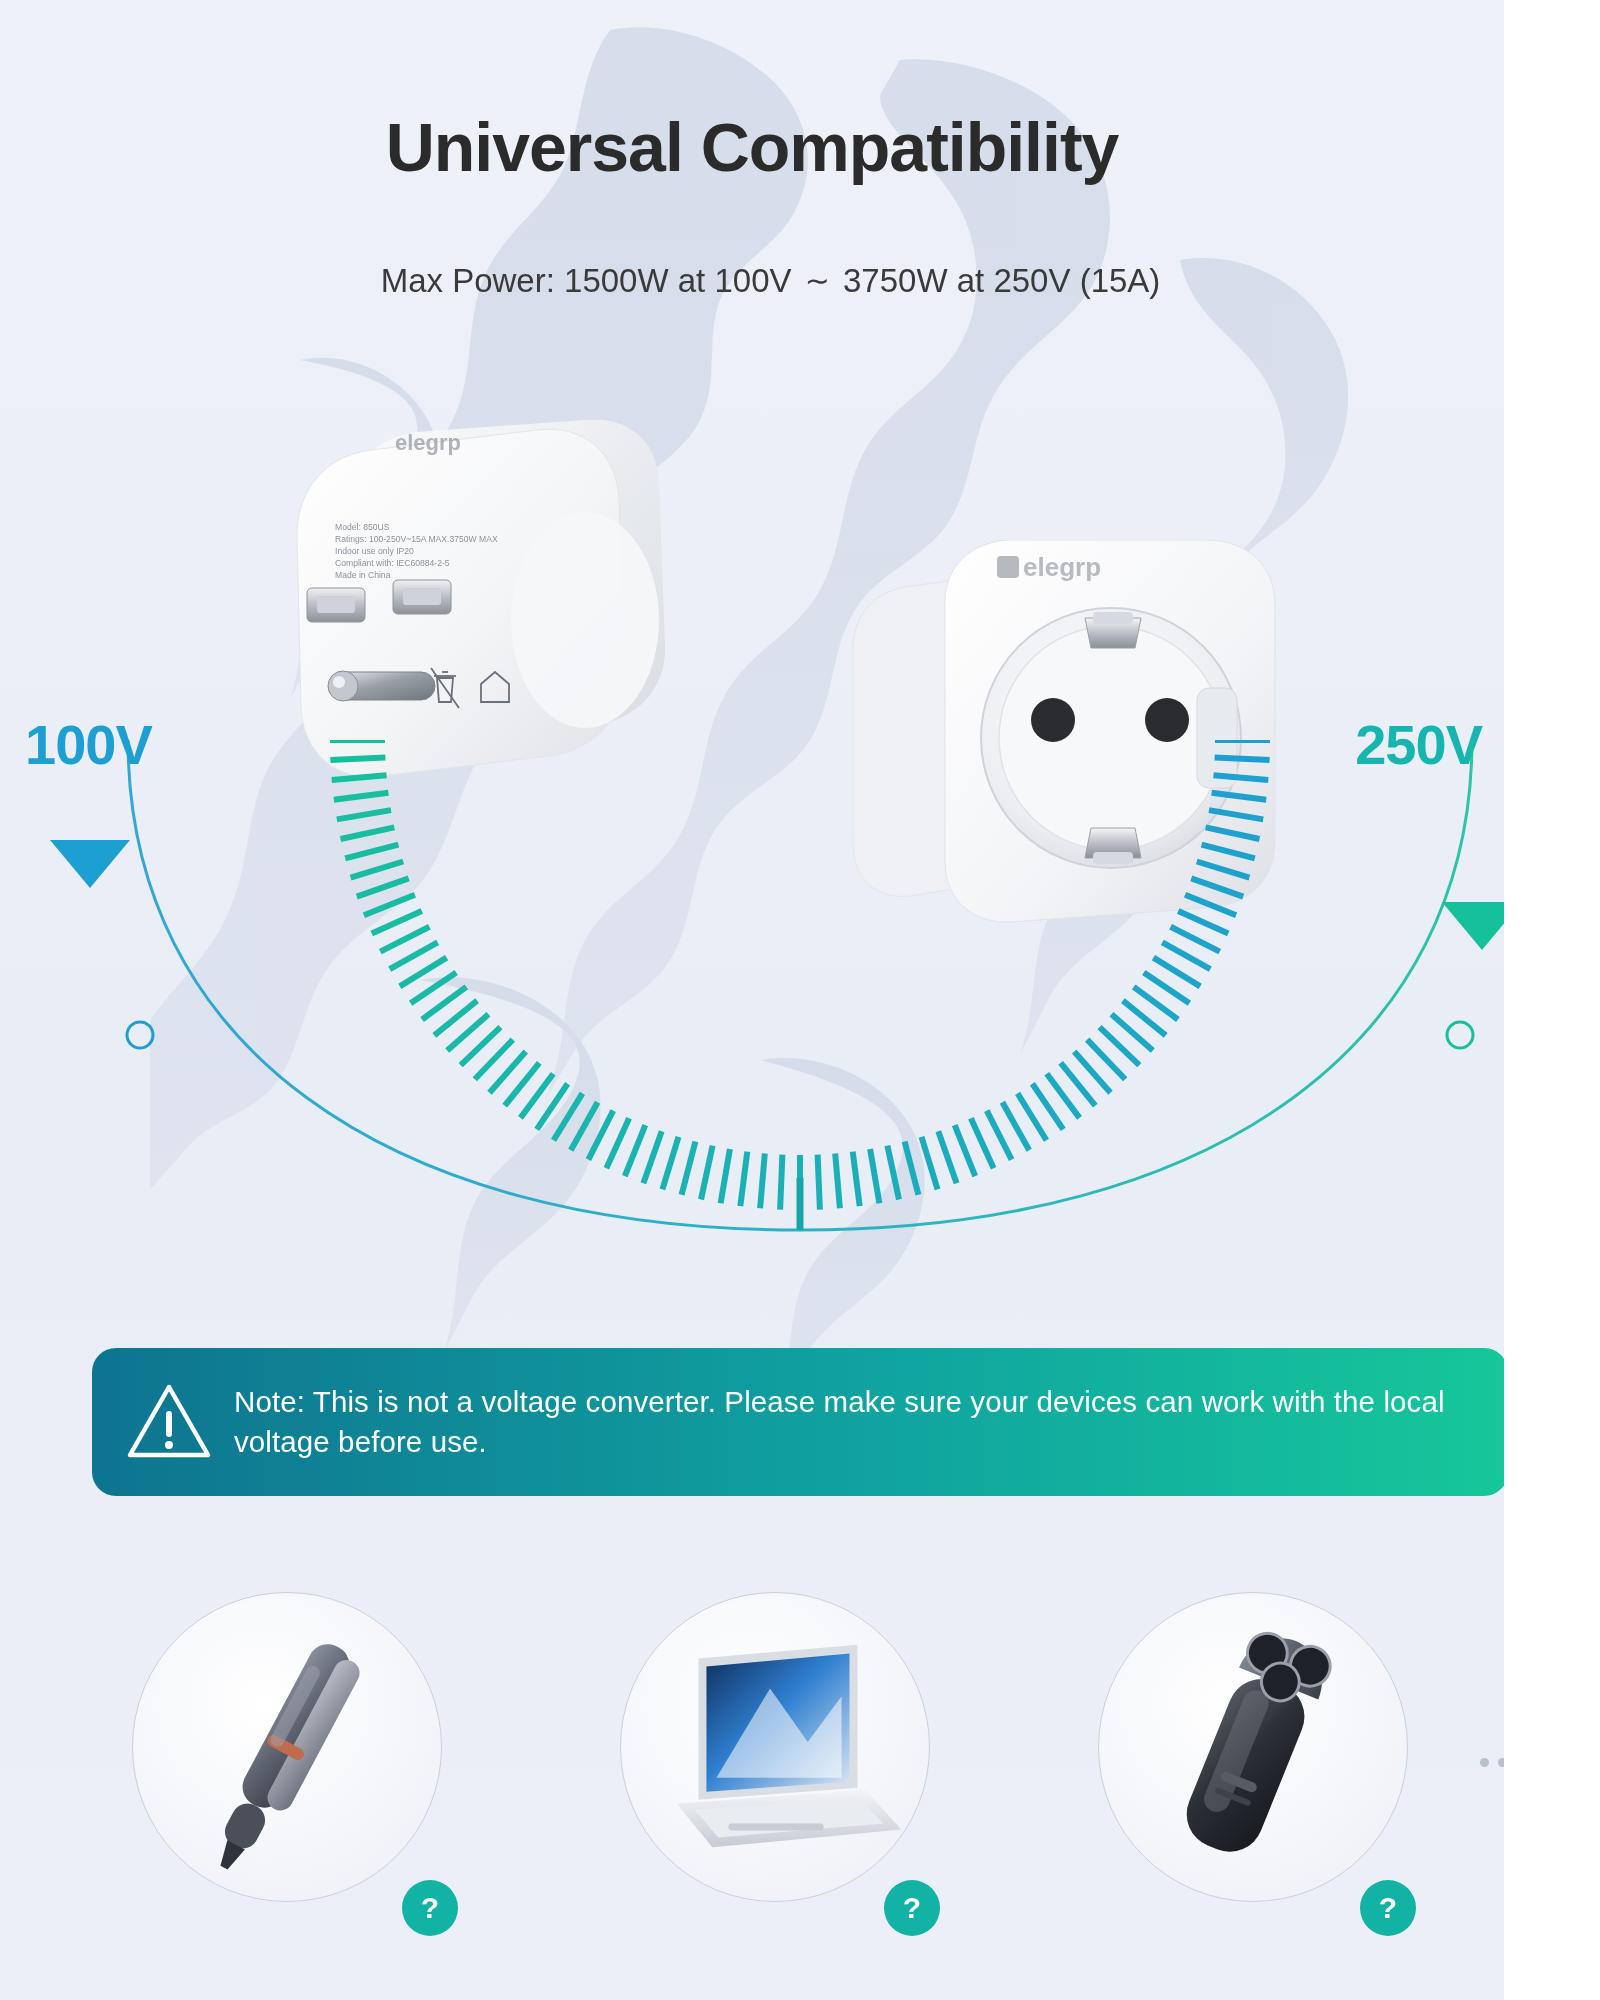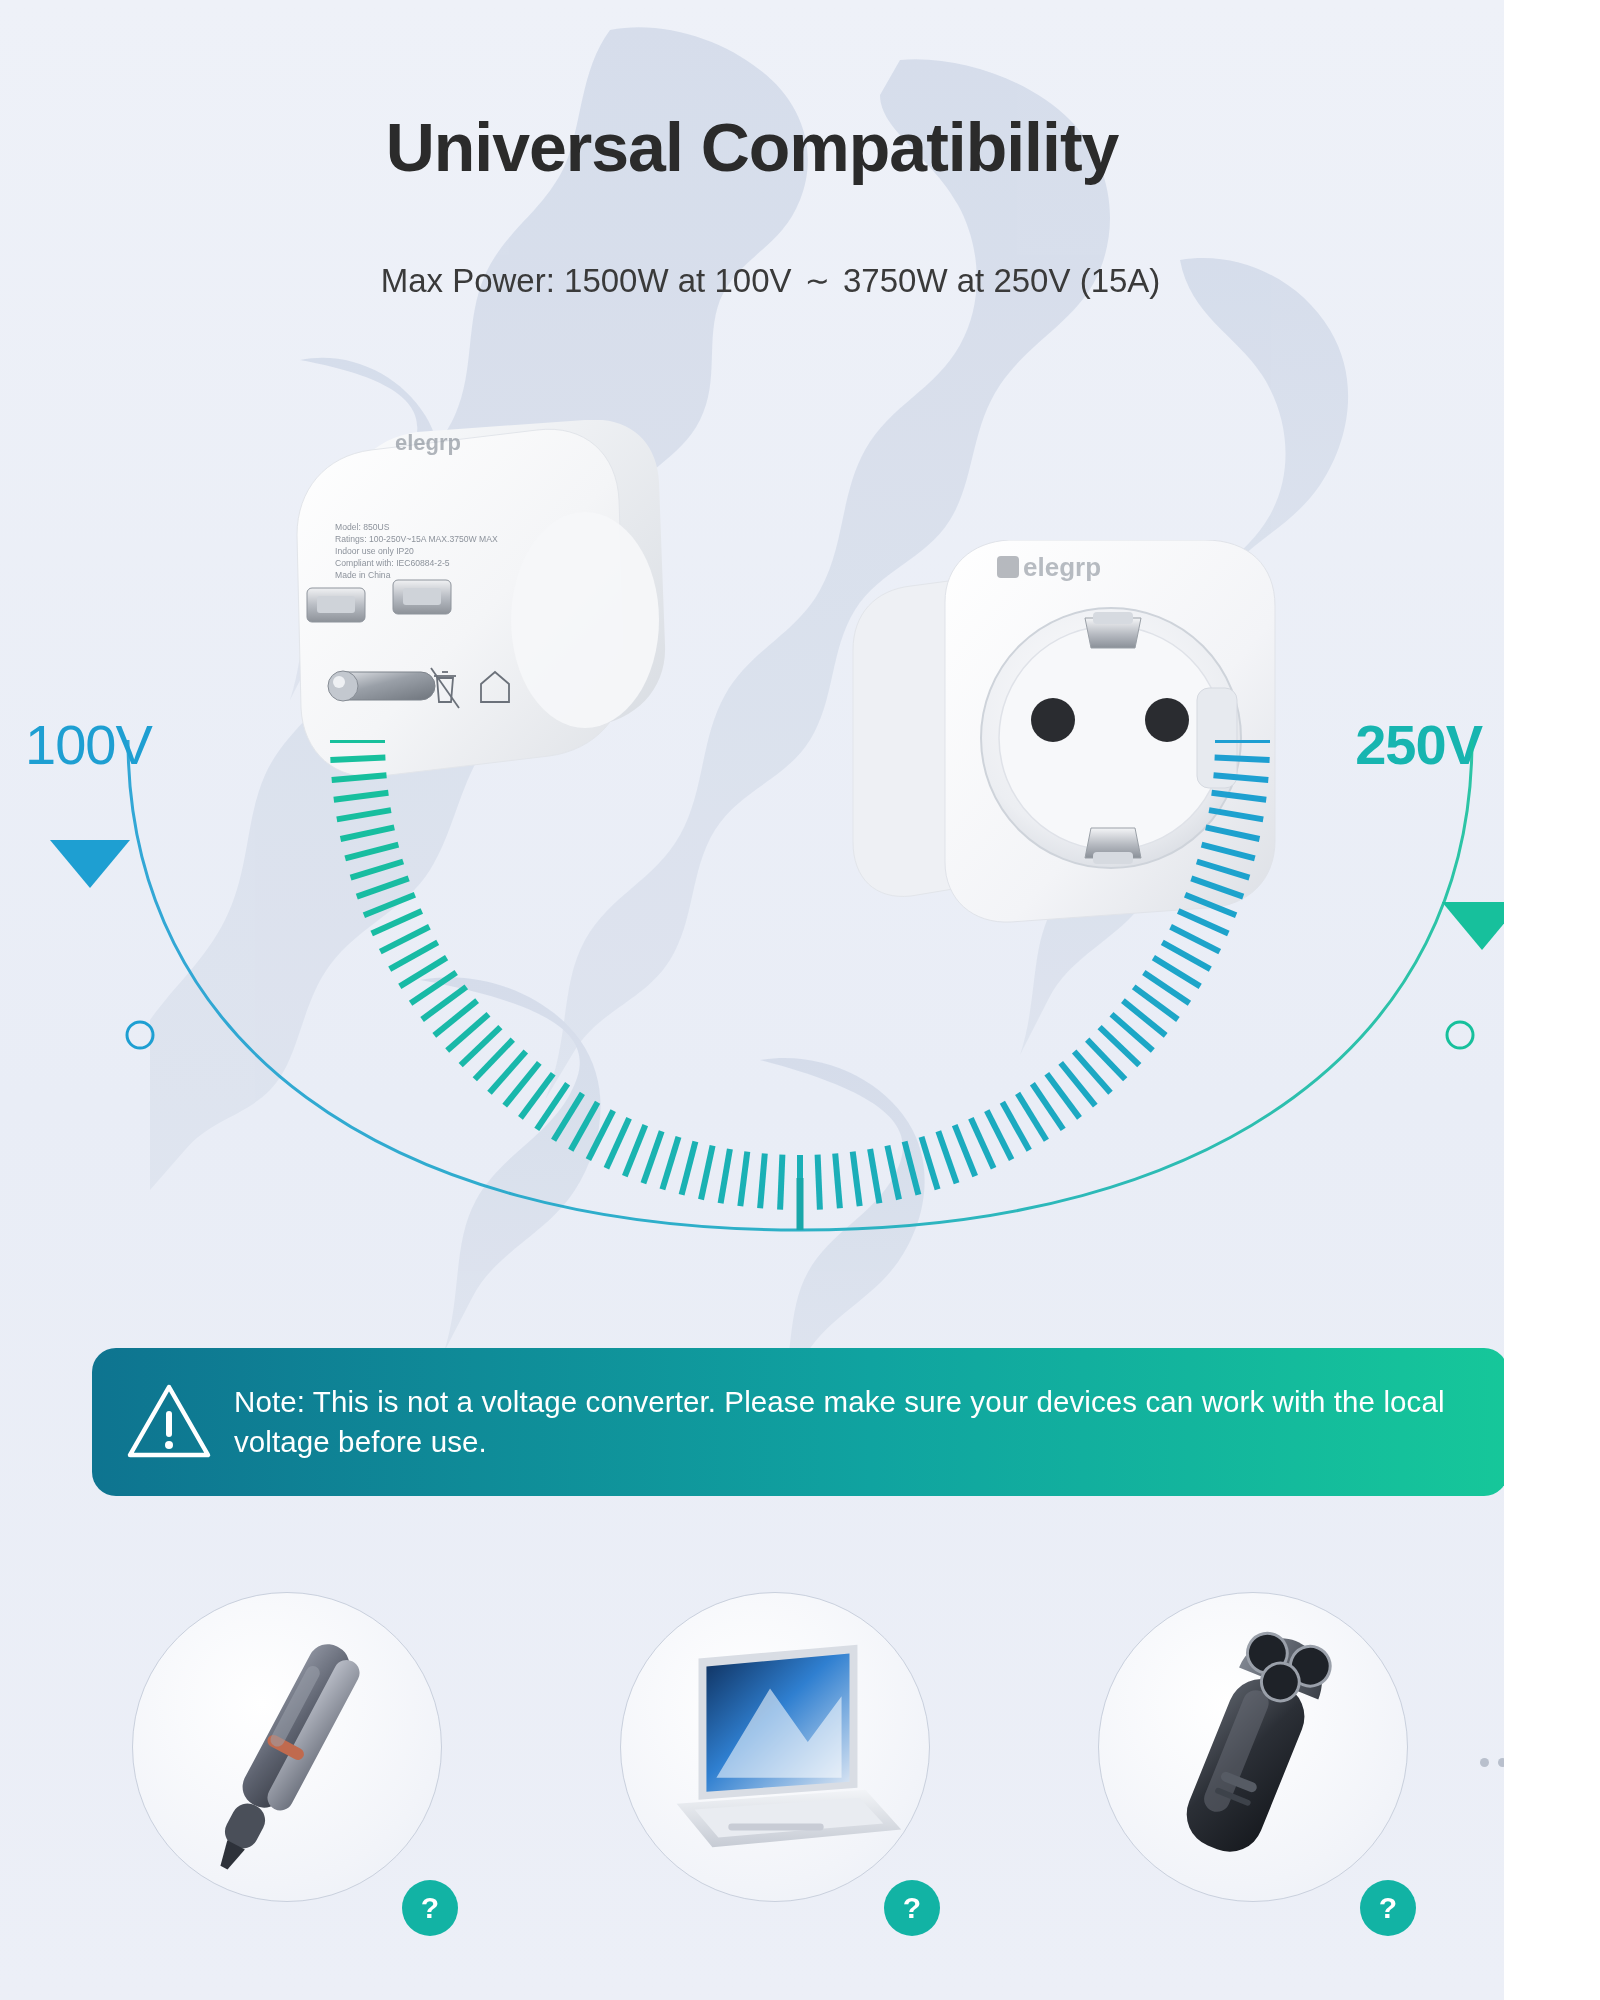--- a/index.html
+++ b/index.html
@@ -55,21 +55,21 @@
     vertical-align: 1px;
     padding: 0 4px;
   }
 
   
   .volt-left {
     position: absolute;
     left: 25px;
     top: 712px;
     font-size: 56px;
-    font-weight: normal;
+    font-weight: bold;
     color: #1e9fd2;
     letter-spacing: -1px;
   }
   .volt-right {
     position: absolute;
     right: 22px;
     top: 712px;
     font-size: 56px;
     font-weight: bold;
     color: #17b5b0;

